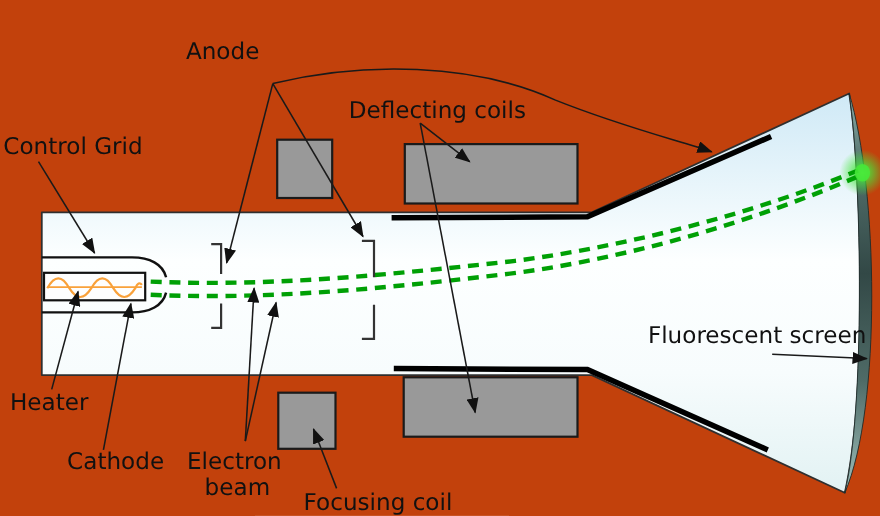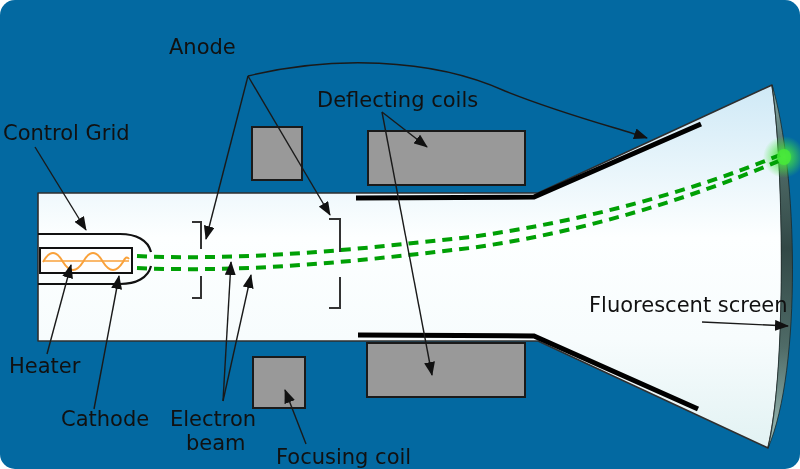--- a/index.html
+++ b/index.html
@@ -1,16 +1,16 @@
 <!DOCTYPE html>
 <html><head>
 <meta charset="utf-8">
 <style>
   html,body{margin:0;padding:0;background:#ffffff;}
-  #stage{position:relative;width:800px;height:469px;overflow:hidden;background:#0369a1;border-radius:15px;}
+  #stage{position:relative;width:800px;height:469px;overflow:hidden;background:#c2410c;}
   svg{display:block;}
   text{font-family:"DejaVu Sans","Liberation Sans",sans-serif;font-size:21px;fill:#111111;}
 </style>
 </head>
 <body>
 
 <div id="stage">
 <svg width="800" height="469" viewBox="0 0 800 469">
   <defs>
     <linearGradient id="tubeGrad" x1="0" y1="0" x2="0" y2="1">

